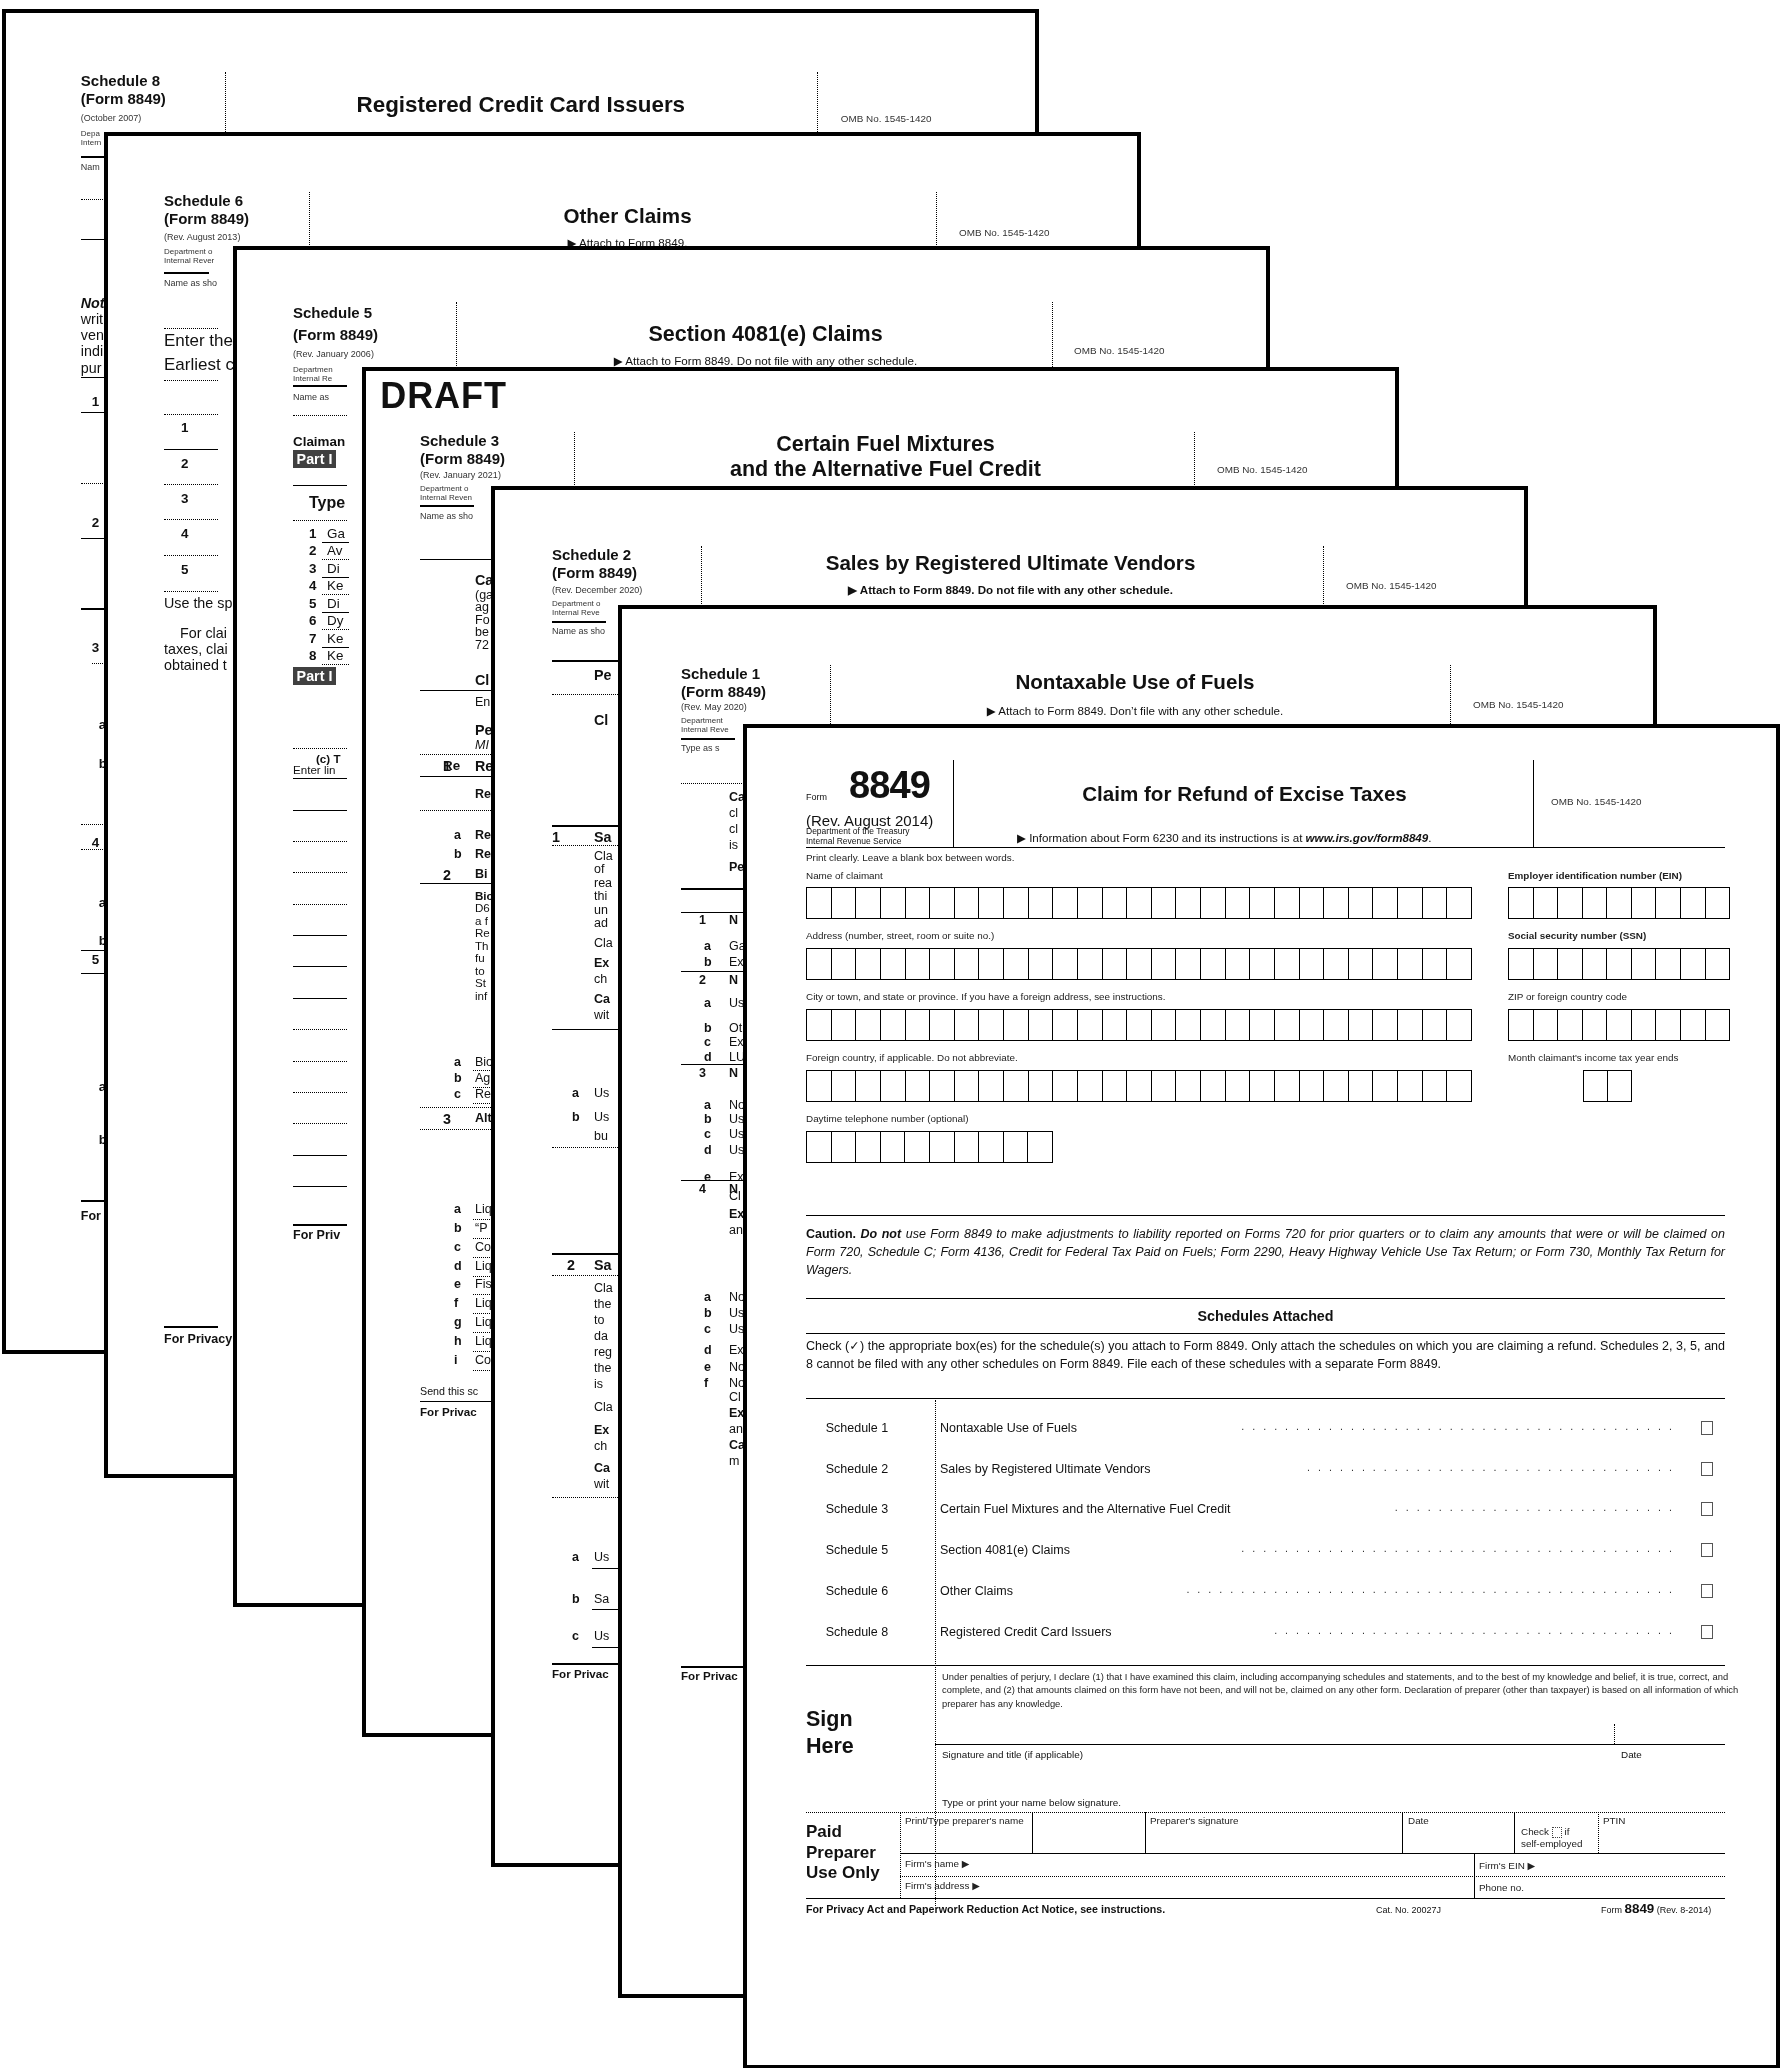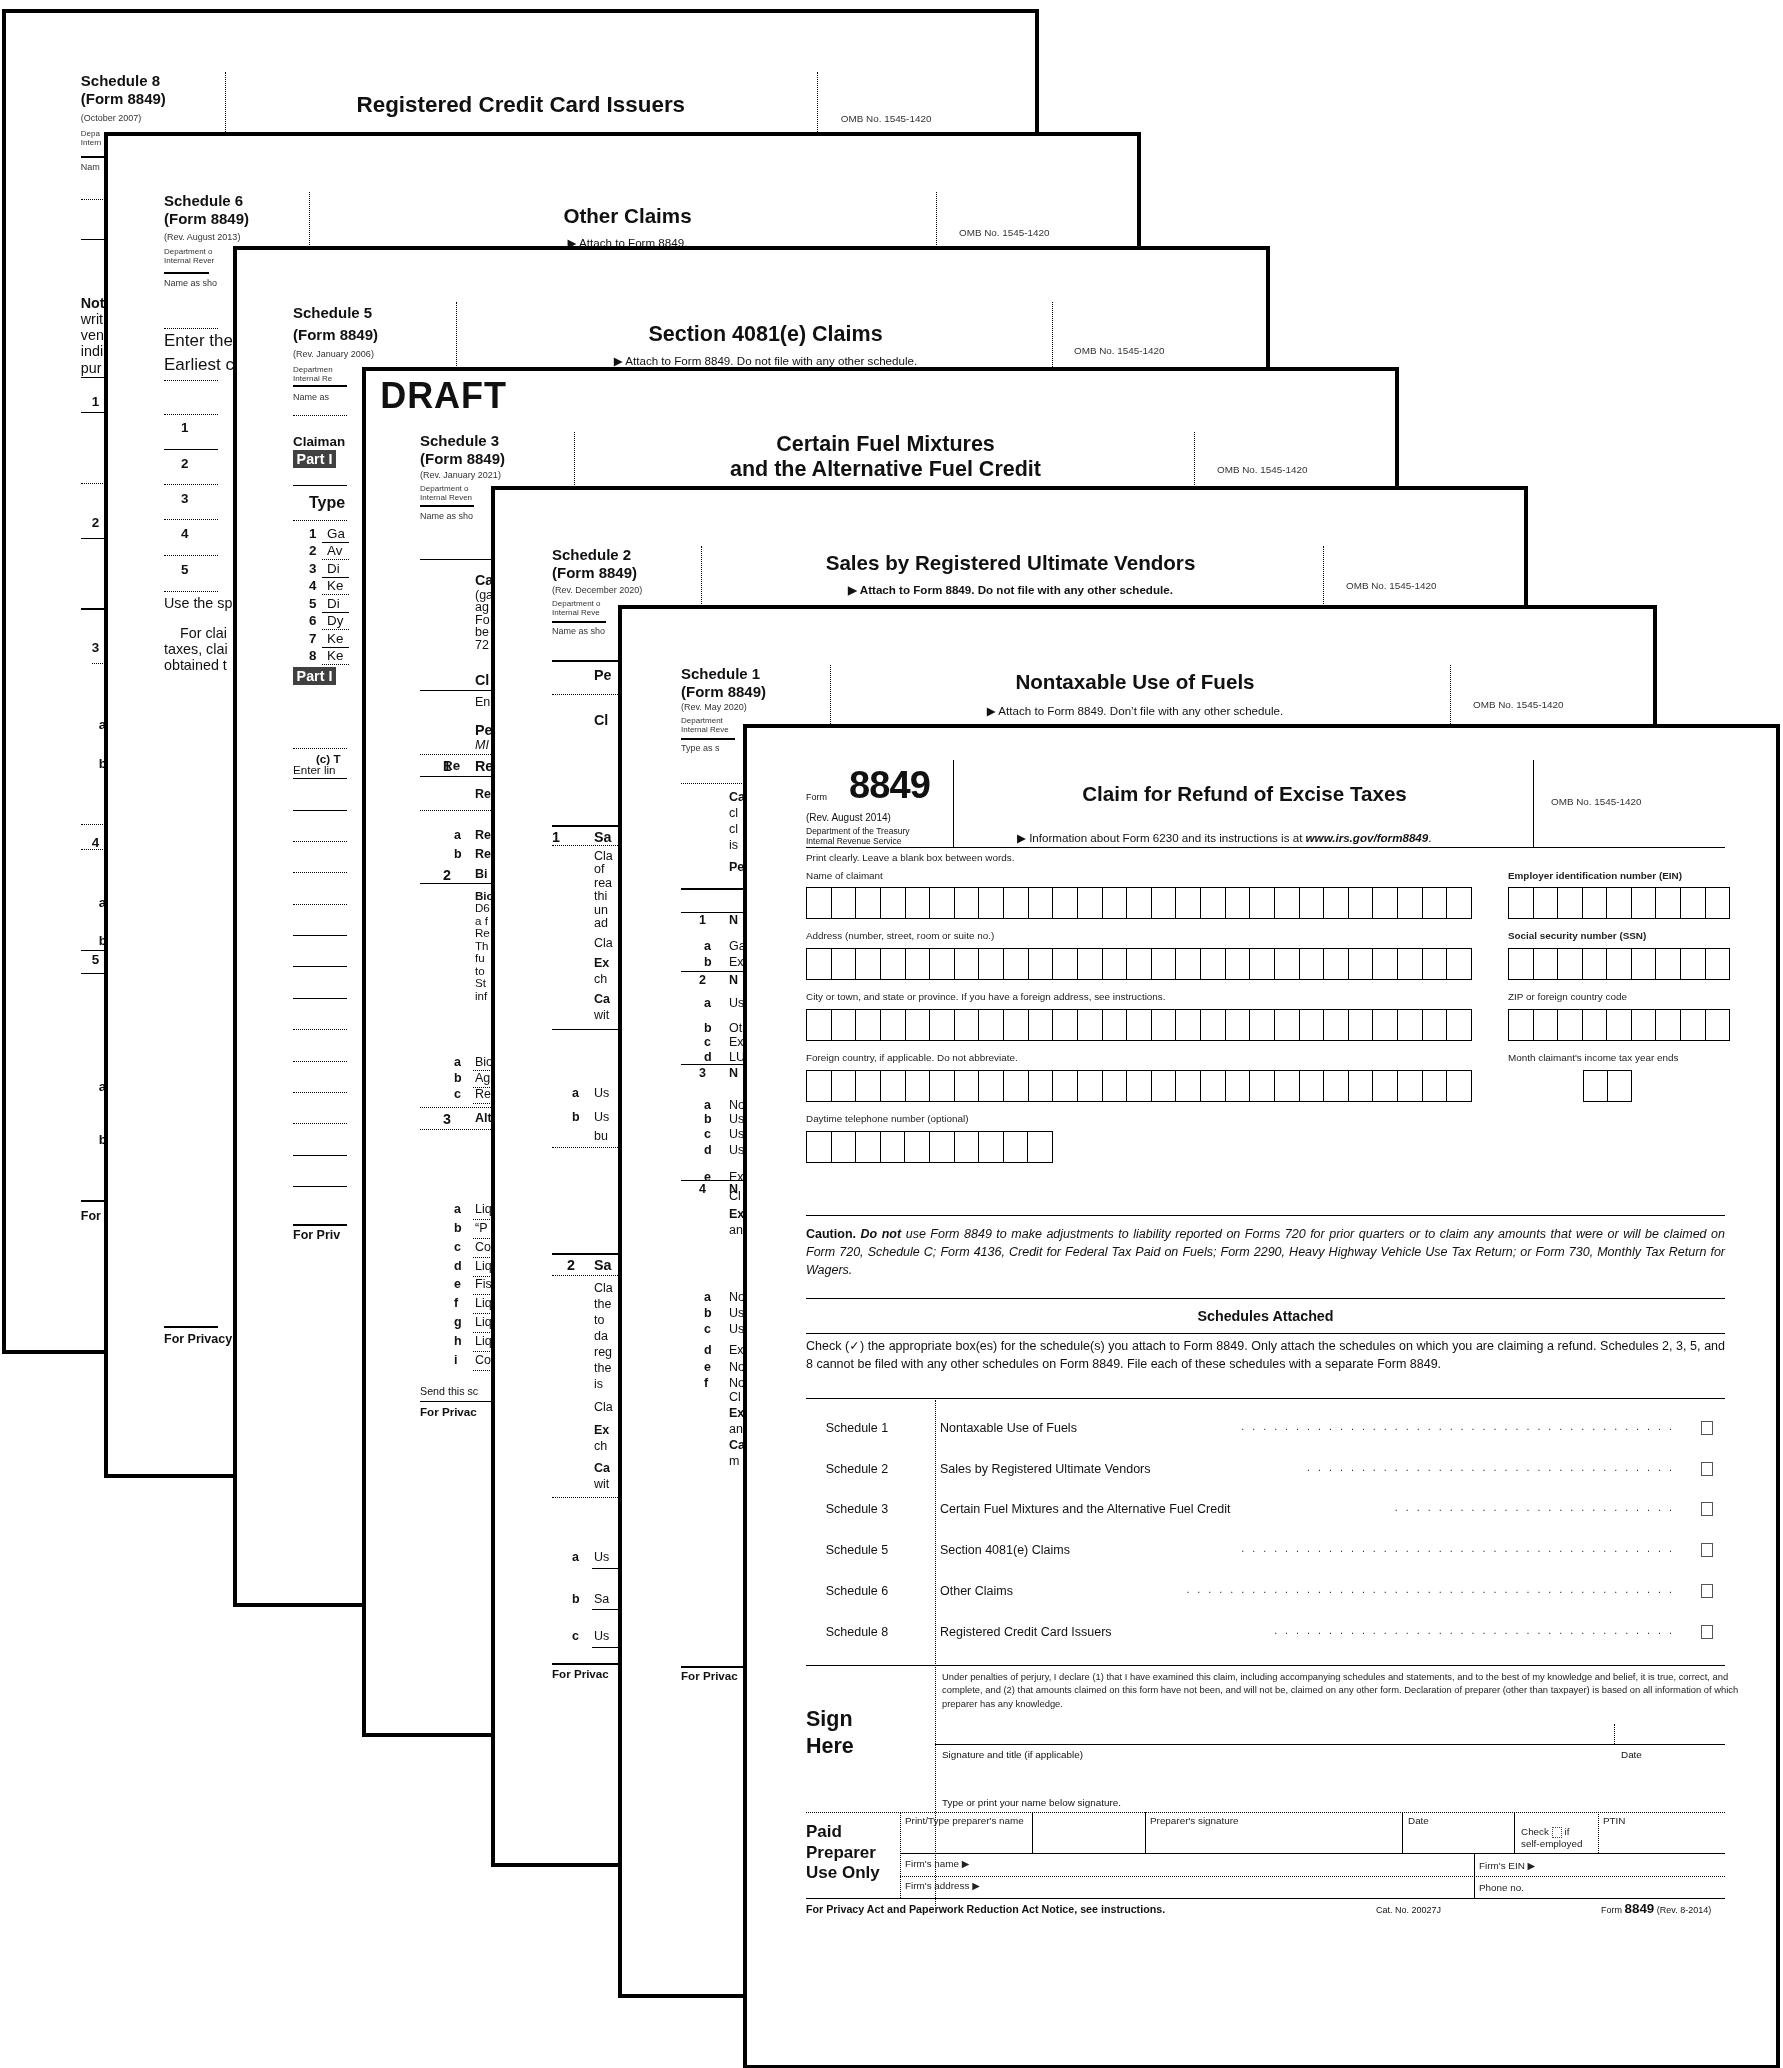--- a/index.html
+++ b/index.html
@@ -53,21 +53,21 @@
   <div class="abs sch-dept" style="left:75px;top:116px;">Depa</div>
   <div class="abs sch-dept" style="left:75px;top:125px;">Intern</div>
   <div class="hline thick" style="left:75px;top:143px;width:54px;"></div>
   <div class="abs sch-name" style="left:75px;top:149px;">Nam</div>
   <div class="vline" style="left:219px;top:59px;height:72px;"></div>
   <div class="abs title" style="left:224px;top:79px;width:582px;">Registered Credit Card Issuers</div>
   <div class="vline" style="left:811px;top:59px;height:72px;"></div>
   <div class="abs omb" style="left:835px;top:100px;">OMB No. 1545-1420</div>
   <div class="hline dot" style="left:75px;top:186px;width:36px;"></div>
   <div class="hline" style="left:75px;top:226px;width:36px;"></div>
-  <div class="frag b" style="left:75px;top:282px;">Not</div>
+  <div class="frag b" style="left:75px;top:282px;font-style:italic;">Not</div>
   <div class="frag" style="left:75px;top:298px;">writ</div>
   <div class="frag" style="left:75px;top:314px;">ven</div>
   <div class="frag" style="left:75px;top:330px;">indi</div>
   <div class="frag" style="left:75px;top:347px;">pur</div>
   <div class="hline" style="left:75px;top:364px;width:36px;"></div>
   <div class="num" style="left:86px;top:381px;">1</div>
   <div class="hline" style="left:75px;top:399px;width:36px;"></div>
   <div class="hline dot" style="left:75px;top:470px;width:36px;"></div>
   <div class="num" style="left:86px;top:502px;">2</div>
   <div class="hline" style="left:75px;top:525px;width:36px;"></div>
@@ -454,21 +454,21 @@
     <div class="frag b" style="left: 107px; top: 829px; font-size: 12.5px;">Ca</div>
     <div class="frag" style="left: 107px; top: 845px; font-size: 12.5px;">m</div>
     <div class="hline thick" style="left: 59px; top: 1057px; width: 63px;"></div>
   </div>
 
 <div class="page" style="left:743px;top:724px;width:1037px;height:1345px;">
   <div id="f" style="position:absolute;left:59px;top:0;width:919px;height:1334px;">
 
     <div class="abs" style="left:0;top:64px;font-size:9px;">Form</div>
     <div class="abs" style="left:43px;top:36px;font-size:38px;font-weight:bold;letter-spacing:-0.9px;">8849</div>
-    <div class="abs" style="left:0;top:84px;font-size:10px;">(Rev. August 2014)</div>
+    <div class="abs" style="left:0;top:84px;font-size:15px;">(Rev. August 2014)</div>
     <div class="abs" style="left:0;top:99px;font-size:8.5px;line-height:9.9px;">
         <div>Department of the Treasury</div>
         <div>Internal Revenue Service</div>
       </div>
     <div class="vline" style="left:147px;top:32px;height:88px;border-left:1.8px solid #000;"></div>
     <div class="abs title" style="left:152px;top:54px;width:573px;font-size:20.6px;">Claim for Refund of Excise Taxes</div>
     <div class="abs" style="left:211px;top:103px;font-size:11.6px;"><span>▶ Information about Form 6230 and its instructions is at </span><i><b>www.irs.gov/form8849</b></i><span>.</span></div>
     <div class="vline" style="left:727px;top:32px;height:88px;border-left:1.8px solid #000;"></div>
     <div class="abs omb" style="left:745px;top:68px;">OMB No. 1545-1420</div>
     <div class="hline" style="left:0;top:119px;width:919px;border-top:1.8px solid #000;"></div>

